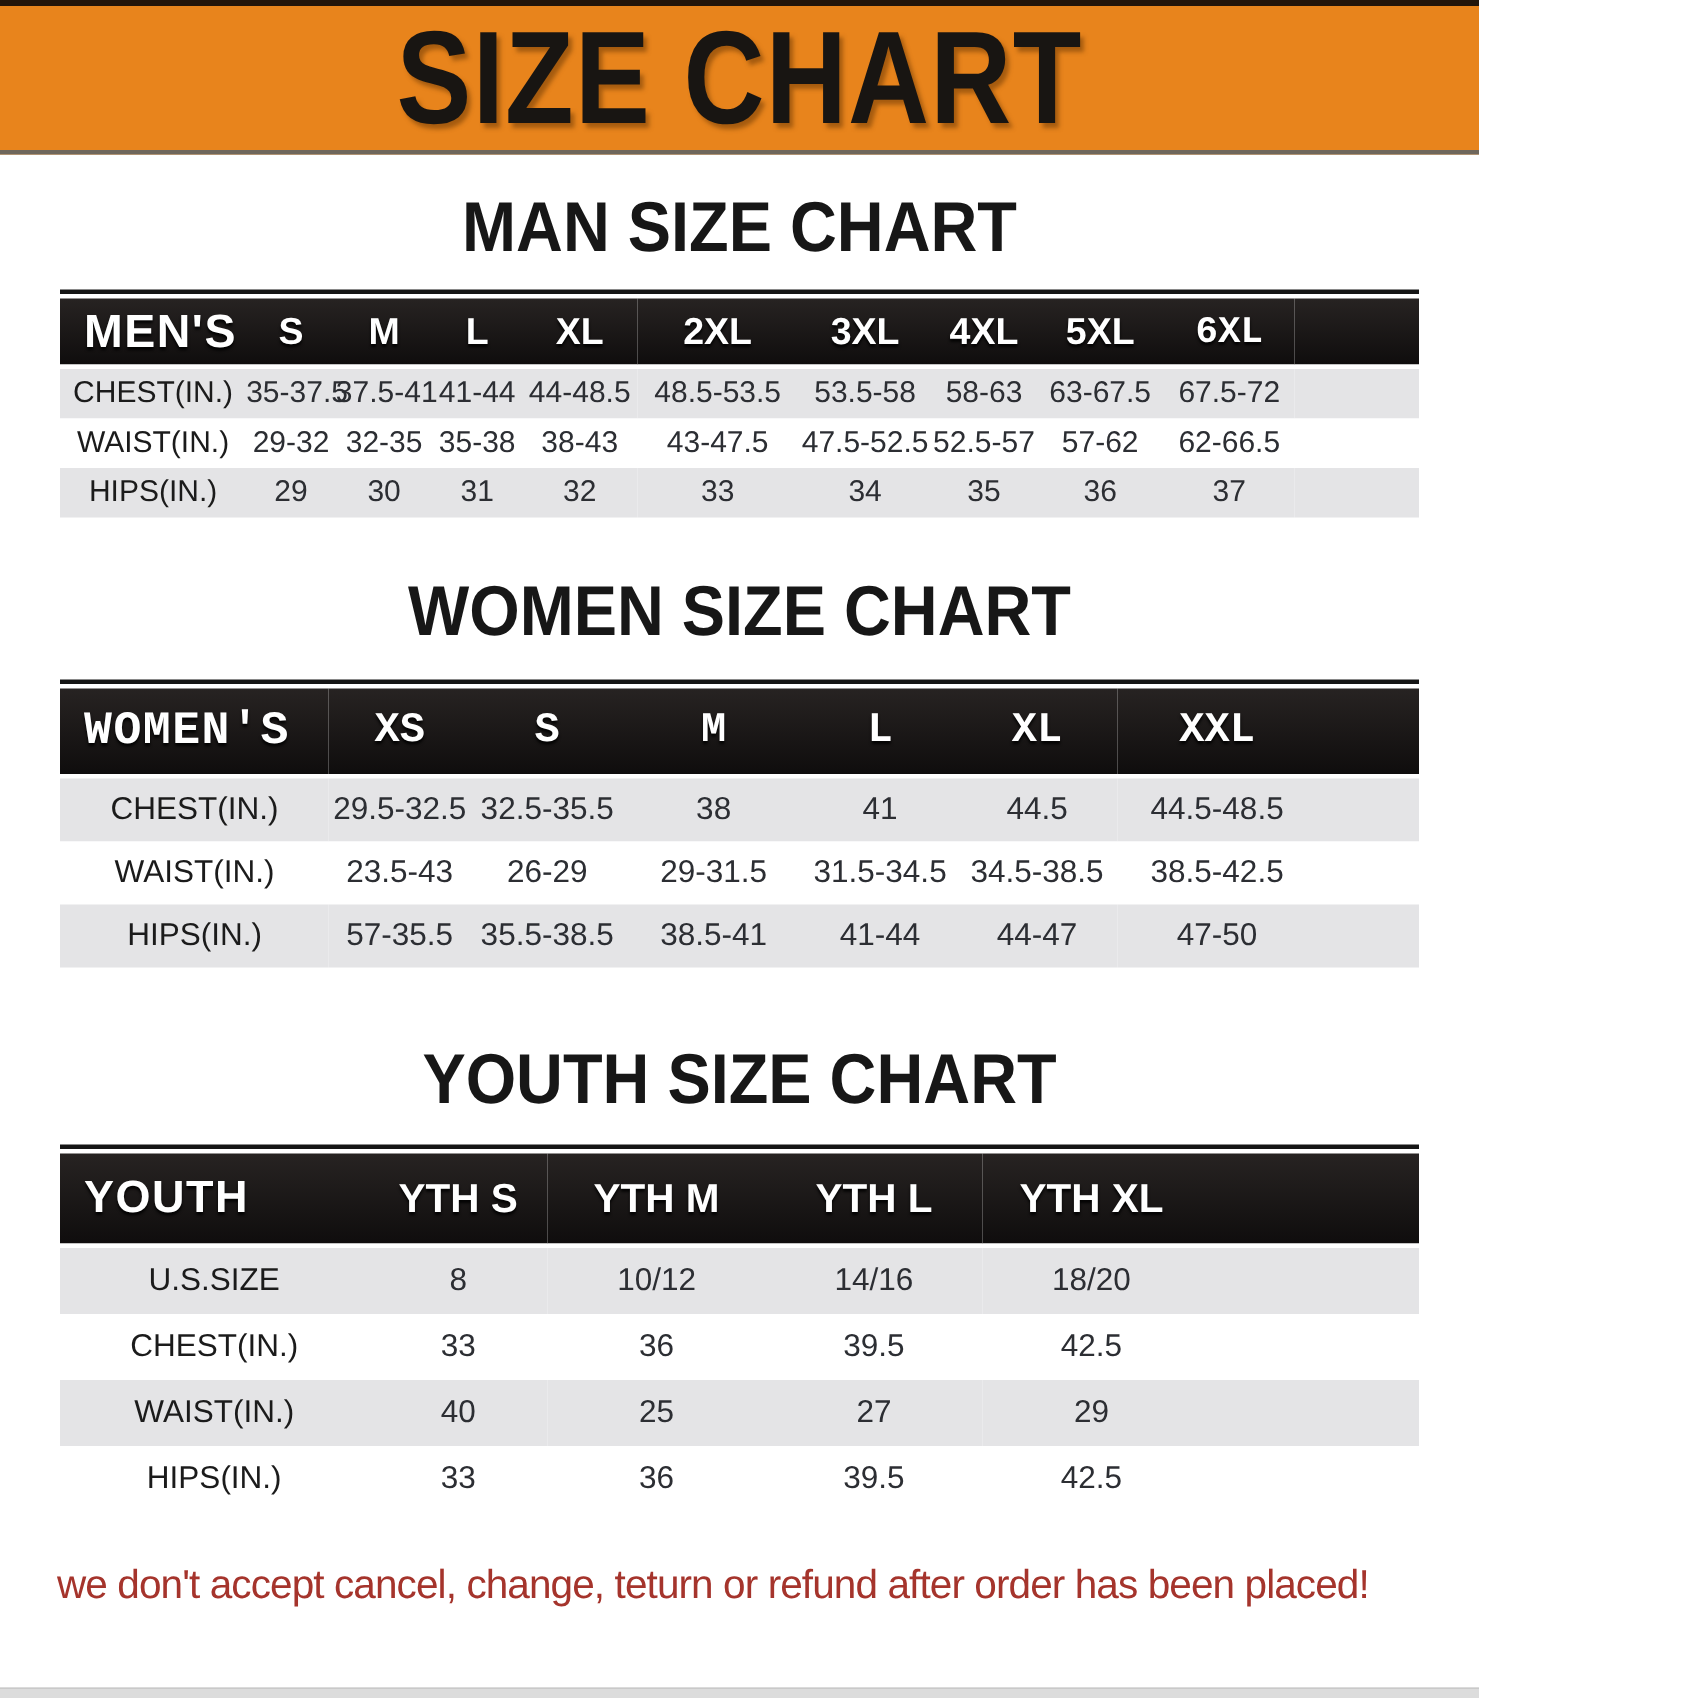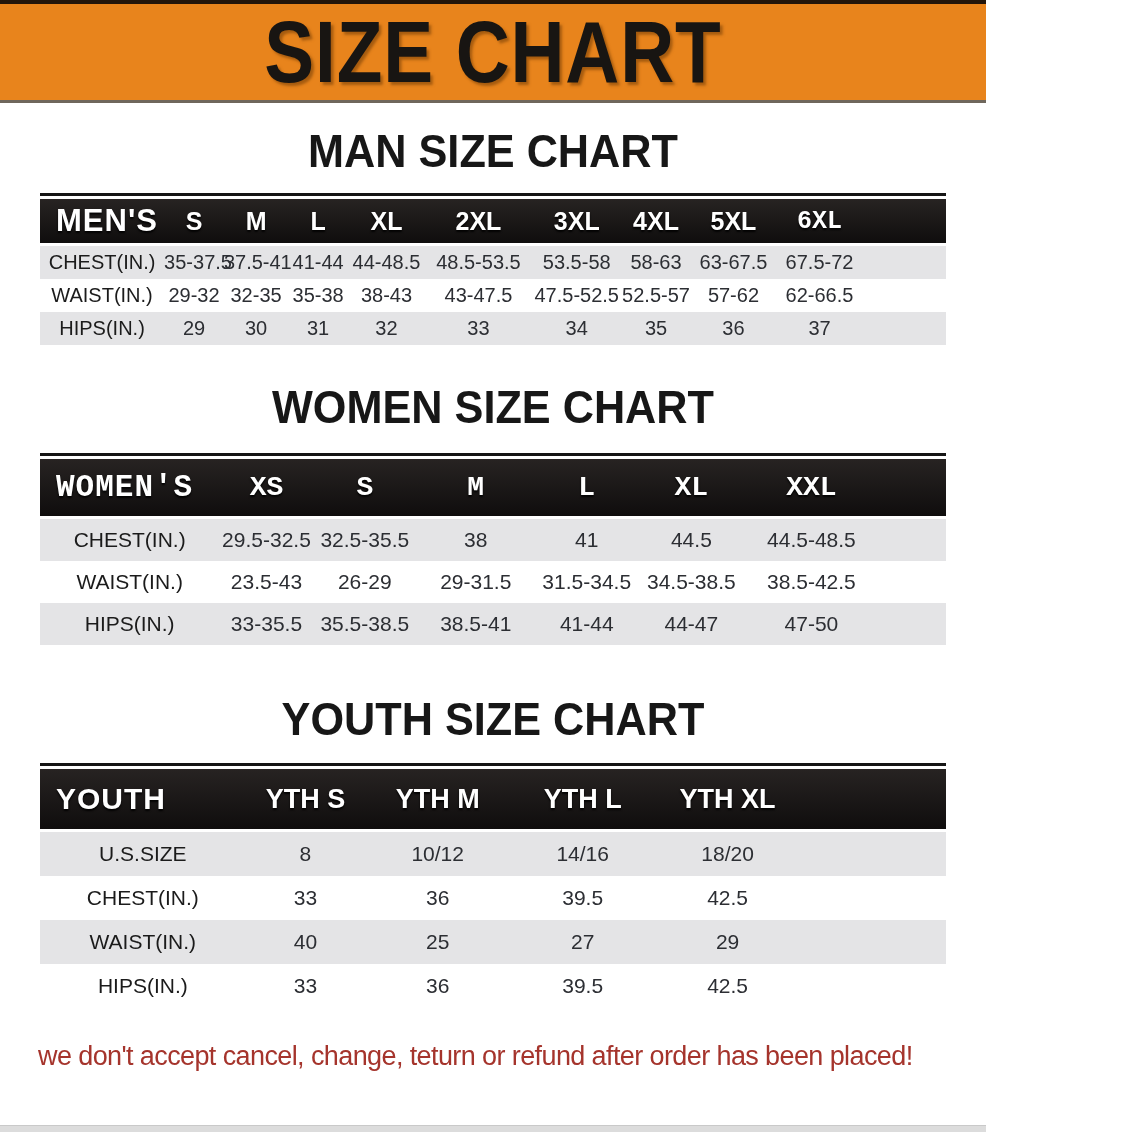--- a/index.html
+++ b/index.html
@@ -260,21 +260,21 @@
                 <td>23.5-43</td>
                 <td>26-29</td>
                 <td>29-31.5</td>
                 <td>31.5-34.5</td>
                 <td>34.5-38.5</td>
                 <td>38.5-42.5</td>
                 <td class="spacer"></td>
               </tr>
               <tr>
                 <td class="rowlabel">HIPS(IN.)</td>
-                <td>33-35.5</td>
+                <td>57-35.5</td>
                 <td>35.5-38.5</td>
                 <td>38.5-41</td>
                 <td>41-44</td>
                 <td>44-47</td>
                 <td>47-50</td>
                 <td class="spacer"></td>
               </tr>
             </tbody>
           </table>
       </div>

